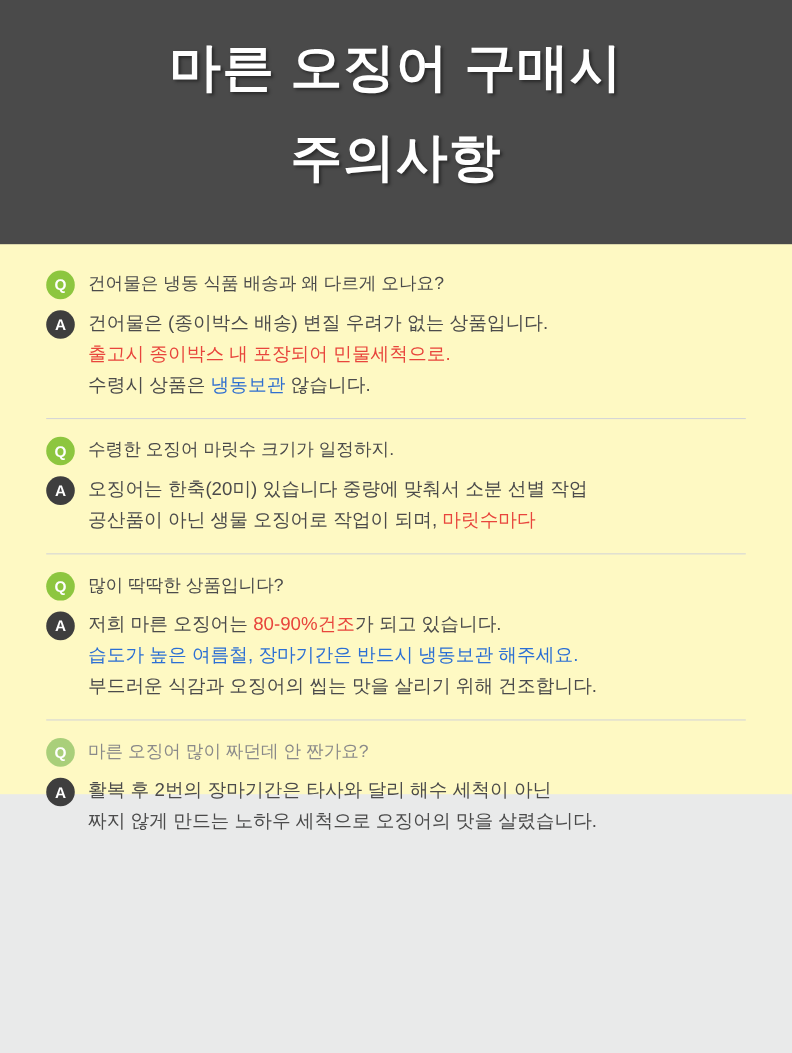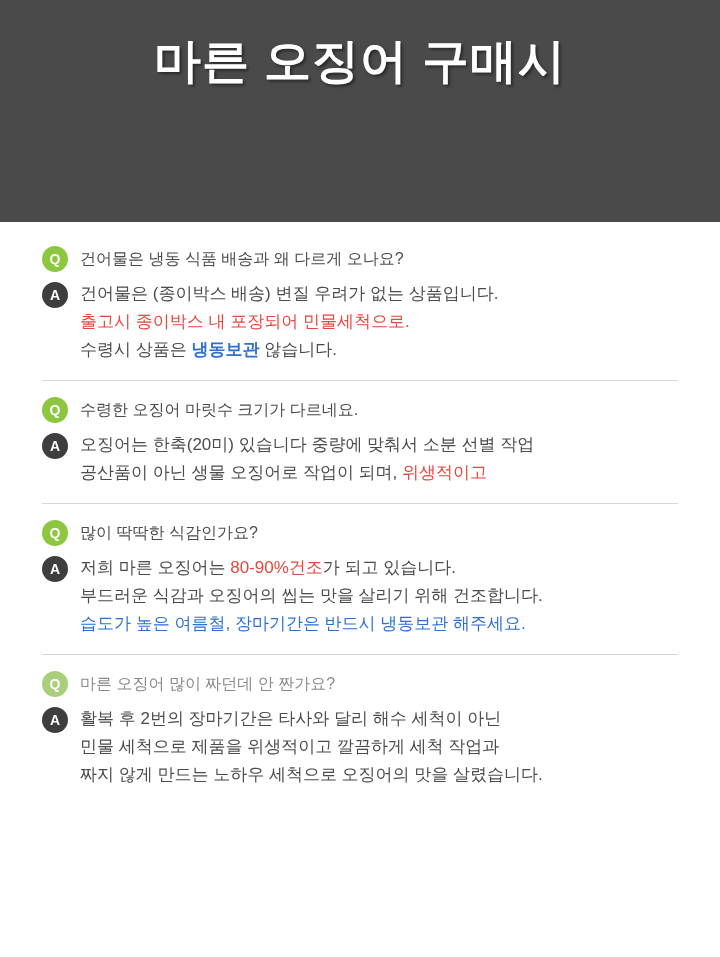--- a/index.html
+++ b/index.html
@@ -9,22 +9,22 @@
   body {
     width: 720px;
     height: 957px;
     background: #e9eaea;
     font-family: "Liberation Sans", "DejaVu Sans", sans-serif;
     overflow: hidden;
   }
   .page {
     position: relative;
     width: 720px;
-    height: 957px;
-    background: #ffffff;
+    height: 722px;
+    background: #fef9c3;
   }
   
   .header {
     background: #4a4a4a;
     height: 222px;
     box-sizing: border-box;
     padding-top: 22px;
     text-align: center;
     overflow: hidden;
   }
@@ -92,33 +92,33 @@
     color: #4b4b4b;
   }
   .q-text.dim {
     color: #8a8a8a;
   }
   .hl-red {
     color: #e8453c;
   }
   .hl-blue {
     color: #2f6fd0;
-    font-weight: bold;
   }
   .hl-blue2 {
     color: #2b6fd4;
   }
 </style>
 </head>
 <body>
 
 <div class="page">
 
   <div class="header">
     <div class="header-line">마른 오징어 구매시</div>
+    <div class="header-line second">주의사항</div>
   </div>
 
   <div class="qa-body">
 
     <div class="qa-block divided">
       <div class="row">
         <div class="badge q">Q</div>
         <div class="text-col">
           <div class="q-text">건어물은 냉동 식품 배송과 왜 다르게 오나요?</div>
         </div>
@@ -136,74 +136,71 @@
             <span>수령시 상품은 </span><span class="hl-blue">냉동보관</span><span> 않습니다.</span>
           </div>
         </div>
       </div>
     </div>
 
     <div class="qa-block divided">
       <div class="row">
         <div class="badge q">Q</div>
         <div class="text-col">
-          <div class="q-text">수령한 오징어 마릿수 크기가 다르네요.</div>
+          <div class="q-text">수령한 오징어 마릿수 크기가 일정하지.</div>
         </div>
       </div>
       <div class="row">
         <div class="badge a">A</div>
         <div class="text-col">
           <div class="line">
             <span>오징어는 한축(20미) 있습니다 중량에 맞춰서 소분 선별 작업</span>
           </div>
           <div class="line">
-            <span>공산품이 아닌 생물 오징어로 작업이 되며, </span><span class="hl-red">위생적이고</span>
+            <span>공산품이 아닌 생물 오징어로 작업이 되며, </span><span class="hl-red">마릿수마다</span>
           </div>
         </div>
       </div>
     </div>
 
     <div class="qa-block divided">
       <div class="row">
         <div class="badge q">Q</div>
         <div class="text-col">
-          <div class="q-text">많이 딱딱한 식감인가요?</div>
+          <div class="q-text">많이 딱딱한 상품입니다?</div>
         </div>
       </div>
       <div class="row">
         <div class="badge a">A</div>
         <div class="text-col">
           <div class="line">
             <span>저희 마른 오징어는 </span><span class="hl-red">80-90%건조</span><span>가 되고 있습니다.</span>
           </div>
           <div class="line">
+            <span class="hl-blue2">습도가 높은 여름철, 장마기간은 반드시 냉동보관 해주세요.</span>
+          </div>
+          <div class="line">
             <span>부드러운 식감과 오징어의 씹는 맛을 살리기 위해 건조합니다.</span>
           </div>
-          <div class="line">
-            <span class="hl-blue2">습도가 높은 여름철, 장마기간은 반드시 냉동보관 해주세요.</span>
-          </div>
         </div>
       </div>
     </div>
 
     <div class="qa-block">
       <div class="row">
         <div class="badge q-dim">Q</div>
         <div class="text-col">
           <div class="q-text dim">마른 오징어 많이 짜던데 안 짠가요?</div>
         </div>
       </div>
       <div class="row">
         <div class="badge a">A</div>
         <div class="text-col">
           <div class="line">
             <span>활복 후 2번의 장마기간은 타사와 달리 해수 세척이 아닌</span>
-          </div>
-          <div class="line">
-            <span>민물 세척으로 제품을 위생적이고 깔끔하게 세척 작업과</span>
           </div>
           <div class="line">
             <span>짜지 않게 만드는 노하우 세척으로 오징어의 맛을 살렸습니다.</span>
           </div>
         </div>
       </div>
     </div>
 
   </div>
 </div>

